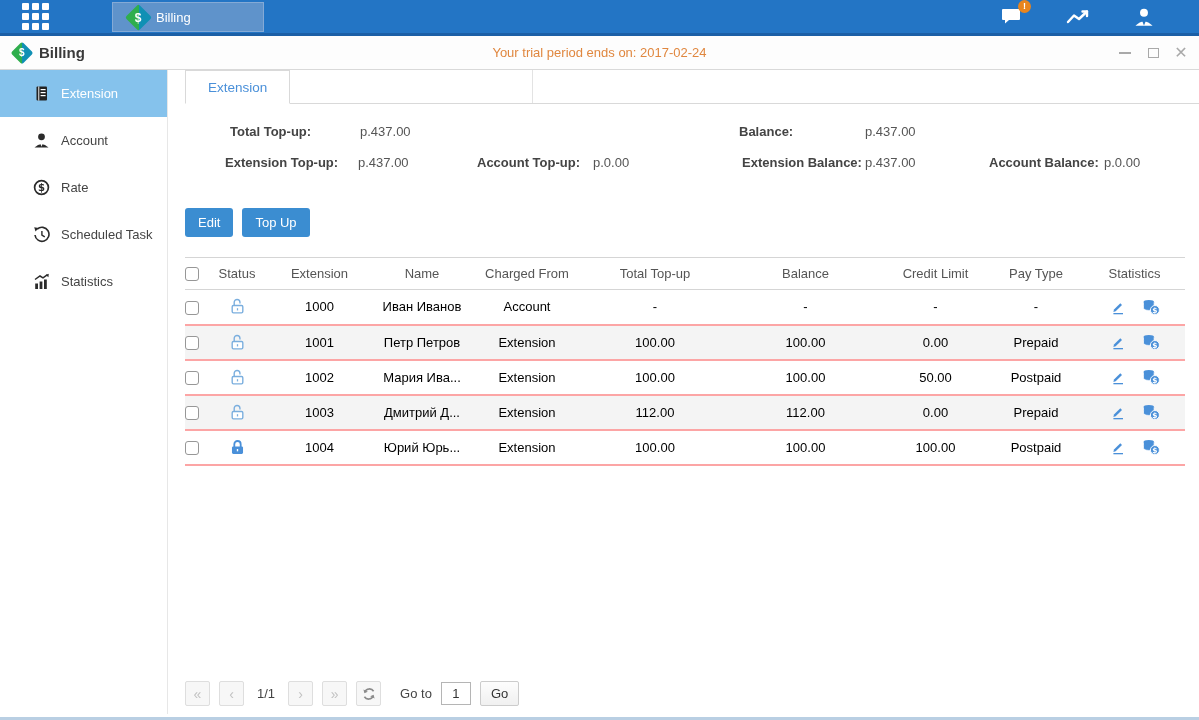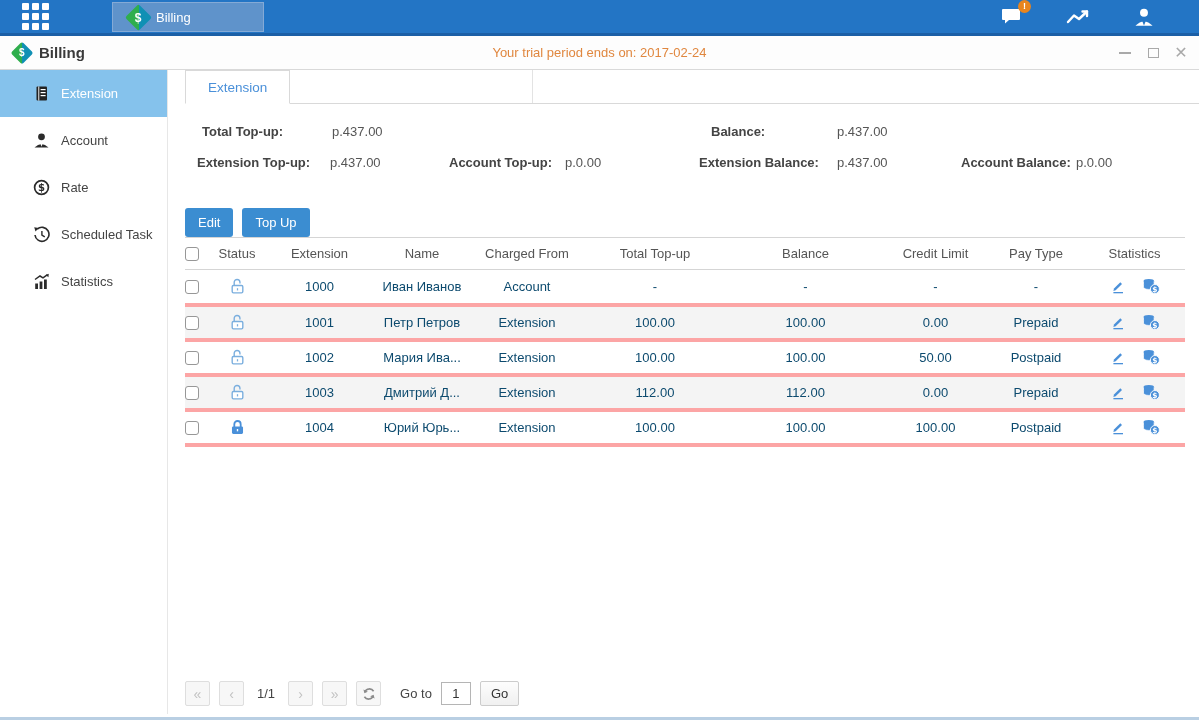--- a/index.html
+++ b/index.html
@@ -40,35 +40,35 @@
   .side-item.active { background:#85c2ec; color:#fff; }
   .content { flex:1; display:flex; flex-direction:column; padding:0 14px 0 17px; position:relative; }
 
   
   .tabstrip { height:34px; display:flex; border-bottom:1px solid #d9d9d9; margin-right:-14px; padding-right:14px; }
   .tab { height:34px; margin-bottom:-1px; background:#fff; border:1px solid #d9d9d9; border-bottom:1px solid #fff; display:flex; align-items:center; padding:0 22px; color:#4a90d9; font-size:13.5px; cursor:pointer; }
   .tab-ghost { width:243px; border-right:1px solid #e3e3e3; }
 
   
   .summary { position:relative; height:64px; margin-top:16px; }
-  .sum { position:absolute; white-space:nowrap; }
+  .sum { position:absolute; white-space:nowrap;margin-left:28px; }
   .sum b { color:#444; }
   .r1 { top:4px; } .r2 { top:35px; }
 
   
   .actions { margin-top:24px; display:flex; gap:9px; }
   .btn-blue { background:#3b8dd1; color:#fff; border:none; border-radius:3px; height:29px; padding:0 13px; font-size:13px; font-family:inherit; cursor:pointer; }
 
   
-  table { border-collapse:collapse; table-layout:fixed; width:1000px; }
+  table { border-collapse:collapse; table-layout:fixed; width:1000px; margin-top:20px; }
   col.c-check{width:22px} col.c-status{width:60px} col.c-ext{width:105px} col.c-name{width:100px}
   col.c-charged{width:110px} col.c-topup{width:146px} col.c-balance{width:155px}
   col.c-credit{width:105px} col.c-pay{width:96px} col.c-op{width:101px}
   thead th { height:32px; font-weight:normal; color:#555; border-top:1px solid #d5d5d5; border-bottom:1px solid #d5d5d5; text-align:center; }
-  tbody td { height:35px; text-align:center; border-bottom:4px solid #fca5a5; color:#0c4a6e; overflow:hidden; white-space:nowrap; }
+  tbody td { height:35px; text-align:center; border-bottom:2px solid #fca5a5; color:#000000; overflow:hidden; white-space:nowrap; }
   tbody tr:nth-child(even) { background:#f4f4f4; }
   th.first, td.first { text-align:left; }
   .checkbox { display:inline-block; width:14px; height:14px; border:1px solid #979797; border-radius:3px; background:#fff; vertical-align:middle; cursor:pointer; }
   .op-icons { display:flex; justify-content:center; align-items:center; gap:16px; }
   .op-icons span { cursor:pointer; display:flex; }
 
   
   .pager { margin-top:auto; margin-bottom:8px; display:flex; align-items:center; gap:9px; }
   .pbtn { width:25px; height:25px; background:#f7f7f7; border:1px solid #dedede; border-radius:2px; display:flex; align-items:center; justify-content:center; color:#c2c2c2; font-size:14px; cursor:pointer; }
   .page-ind { color:#444; margin:0 4px; }
@@ -207,21 +207,21 @@
     <div class="summary">
       <span class="sum r1" style="left:17px"><b>Total Top-up:</b></span>
       <span class="sum r1" style="left:147px">p.437.00</span>
       <span class="sum r1" style="left:526px"><b>Balance:</b></span>
       <span class="sum r1" style="left:652px">p.437.00</span>
 
       <span class="sum r2" style="left:12px"><b>Extension Top-up:</b></span>
       <span class="sum r2" style="left:145px">p.437.00</span>
       <span class="sum r2" style="left:264px"><b>Account Top-up:</b></span>
       <span class="sum r2" style="left:380px">p.0.00</span>
-      <span class="sum r2" style="left:514px"><b>Extension Balance:</b></span>
+      <span class="sum r2" style="left:529px"><b>Extension Balance:</b></span>
       <span class="sum r2" style="left:652px">p.437.00</span>
       <span class="sum r2" style="left:776px"><b>Account Balance:</b></span>
       <span class="sum r2" style="left:891px">p.0.00</span>
     </div>
 
     <div class="actions">
       <button class="btn-blue">Edit</button>
       <button class="btn-blue">Top Up</button>
     </div>
 

